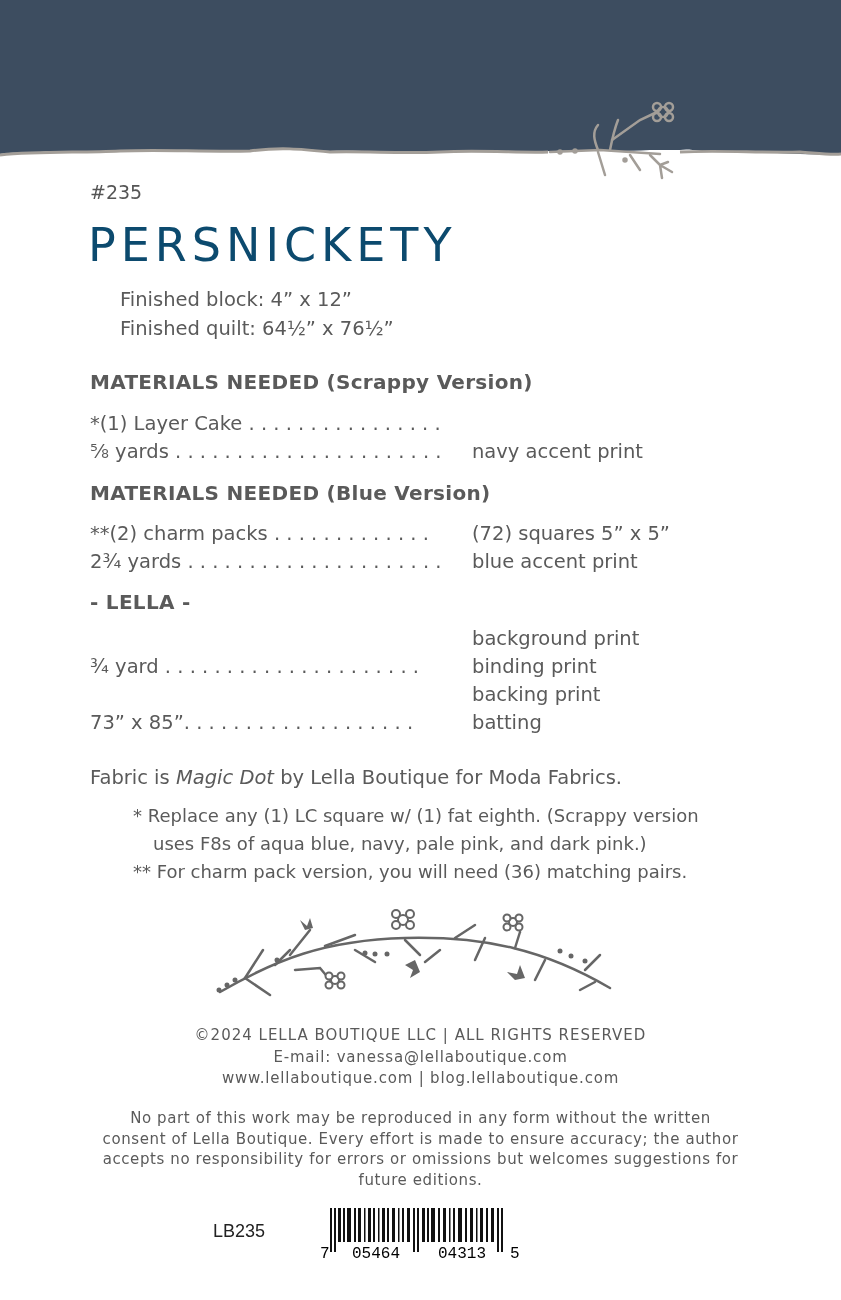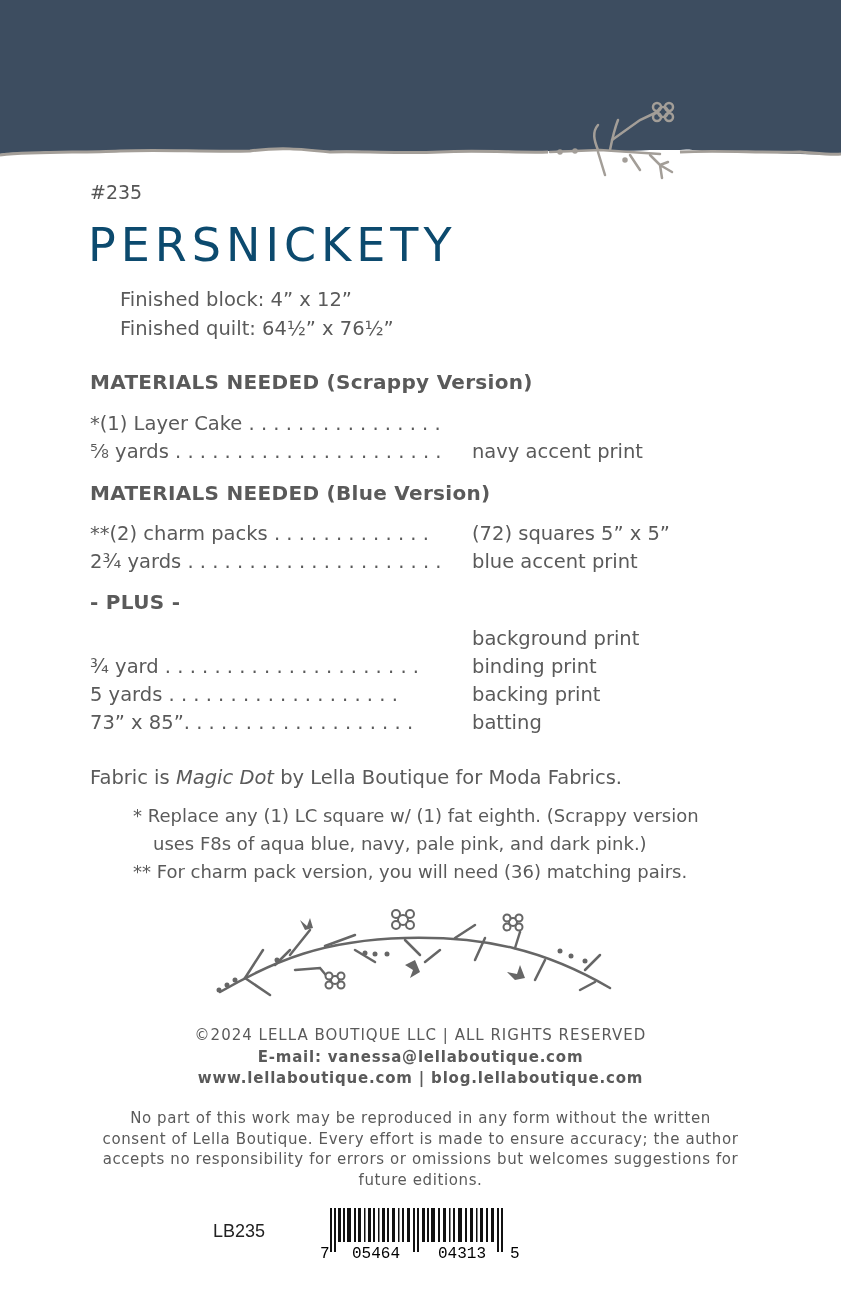--- a/index.html
+++ b/index.html
@@ -14,21 +14,21 @@
   .title { left: 88px; top: 218px; font-size: 46px; letter-spacing: 5px; color: #0c4a6e; font-weight: 500; }
   .spec { left: 88px; font-size: 19.5px; color: #5a5a5a; margin-left: 32px; }
   .section-h { left: 90px; font-size: 20px; font-weight: bold; color: #5a5a5a; letter-spacing: 0.3px; }
   .mat-row { left: 90px; width: 700px; height: 28px; font-size: 19.5px; color: #5a5a5a; }
   .mat-row .qty { position: absolute; left: 0; top: 0; }
   .mat-row .desc { position: absolute; left: 382px; top: 0; }
   .fabric-note { left: 90px; top: 766px; font-size: 19.5px; }
   .fabric-note i { font-style: italic; }
   .footnote { font-size: 18px; }
   .copyright { left: 0; width: 841px; text-align: center; top: 1026px; font-size: 15px; letter-spacing: 1px; }
-  .contact { left: 0; width: 841px; text-align: center; font-size: 15px; letter-spacing: 0.8px; font-weight: bold; }
+  .contact { left: 0; width: 841px; text-align: center; font-size: 15px; letter-spacing: 0.8px; }
   .legal { left: 0; width: 841px; text-align: center; font-size: 15px; letter-spacing: 0.6px; line-height: 20.5px; white-space: normal; }
   .sku { left: 213px; top: 1221px; font-size: 18px; color: #222; font-family: "Liberation Sans", sans-serif; }
   .barcode { left: 320px; top: 1206px; }
   .bc-digits { font-family: "Liberation Mono", monospace; font-size: 16px; color: #222; }
 </style>
 </head>
 <body>
 
 <svg class="header-band" viewBox="0 0 841 190" width="841" height="190">
   <path d="M0 0 H841 V154 C800 156 760 150 720 152 C700 152 690 148 680 150 L650 150 C620 152 580 150 550 151 C520 153 480 150 440 152 C400 154 370 150 330 151 C300 149 280 147 250 151 C200 152 160 149 120 151 C90 152 60 150 40 152 C25 153 10 152 0 154 Z" fill="#3d4d60"></path>
@@ -70,30 +70,29 @@
 <div class="abs section-h" style="top:481px">MATERIALS NEEDED (Blue Version)</div>
 <div class="abs mat-row" style="top:522px">
   <span class="qty">**(2) charm packs . . . . . . . . . . . . .</span>
   <span class="desc">(72) squares 5” x 5”</span>
 </div>
 <div class="abs mat-row" style="top:550px">
   <span class="qty">2¾ yards . . . . . . . . . . . . . . . . . . . . .</span>
   <span class="desc">blue accent print</span>
 </div>
 
-<div class="abs section-h" style="top:590px">- PLUS -</div>
+<div class="abs section-h" style="top:590px">- LELLA -</div>
 <div class="abs mat-row" style="top:627px">
   <span class="desc">background print</span>
 </div>
 <div class="abs mat-row" style="top:655px">
   <span class="qty">¾ yard  . . . . . . . . . . . . . . . . . . . . .</span>
   <span class="desc">binding print</span>
 </div>
 <div class="abs mat-row" style="top:683px">
-  <span class="qty">5 yards . . . . . . . . . . . . . . . . . . .</span>
   <span class="desc">backing print</span>
 </div>
 <div class="abs mat-row" style="top:711px">
   <span class="qty">73” x 85”. . . . . . . . . . . . . . . . . . .</span>
   <span class="desc">batting</span>
 </div>
 
 <div class="abs fabric-note"><span>Fabric is </span><i>Magic Dot</i><span> by Lella Boutique for Moda Fabrics.</span></div>
 
 <div class="abs footnote" style="left:133px; top:805px">*  Replace any (1) LC square w/ (1) fat eighth. (Scrappy version</div>

